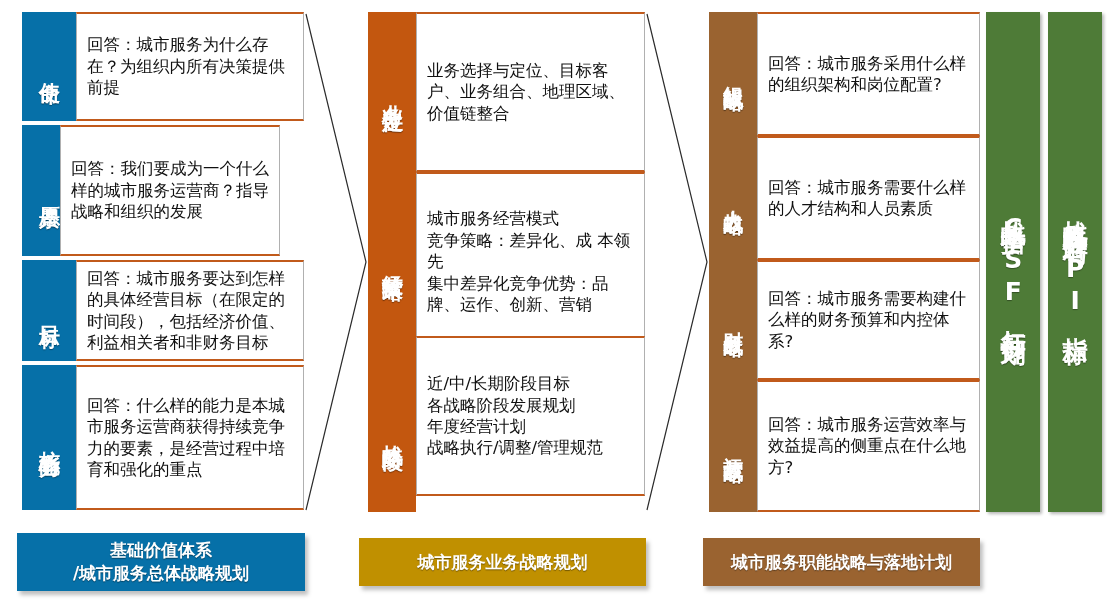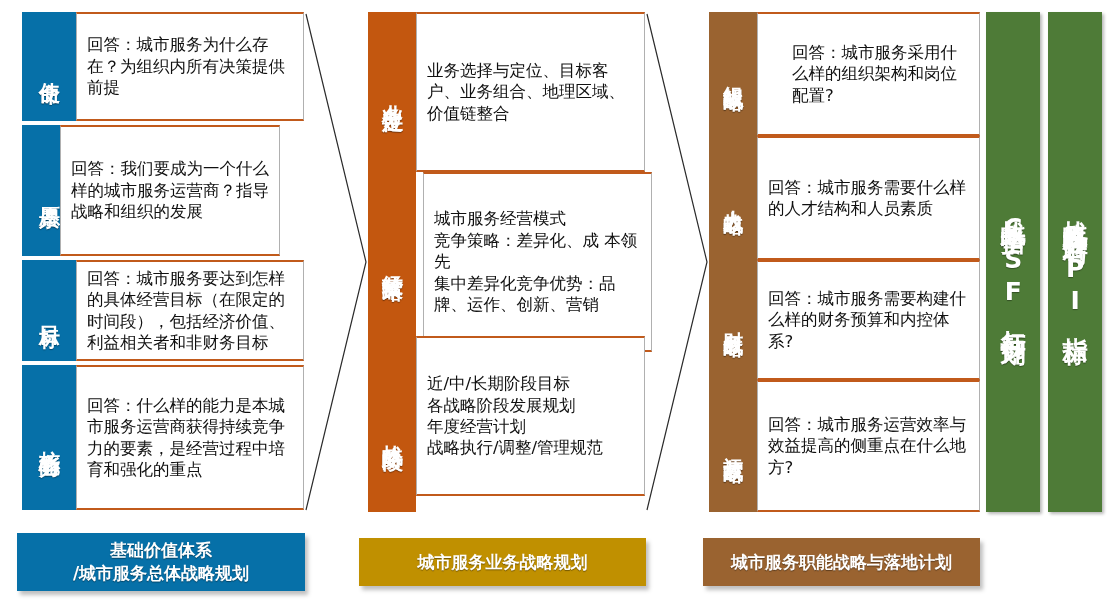--- a/index.html
+++ b/index.html
@@ -153,21 +153,21 @@
     <div class="spine" style="left:368px; top:172px; width:48px; height:180px; background:#C3570F;">
       <span class="spine-text" style="font-size:21px;">经营策略</span>
     </div>
     <div class="spine" style="left:368px; top:352px; width:48px; height:160px; background:#C3570F;">
       <span class="spine-text" style="font-size:21px;">战略阶段</span>
     </div>
 
     <div class="body-cell" style="left:416px; top:12px; width:229px; height:160px;">
       <span class="body-text">业务选择与定位、目标客户、业务组合、地理区域、价值链整合</span>
     </div>
-    <div class="body-cell" style="left:416px; top:172px; width:229px; height:180px;margin-left:7px;">
+    <div class="body-cell" style="left:416px; top:172px; width:229px; height:180px;">
       <span class="body-text">城市服务经营模式
 竞争策略：差异化、成 本领先
 集中差异化竞争优势：品牌、运作、创新、营销</span>
     </div>
     <div class="body-cell" style="left:416px; top:336px; width:229px; height:160px;">
       <span class="body-text">近/中/长期阶段目标
 各战略阶段发展规划
 年度经营计划
 战略执行/调整/管理规范</span>
     </div>
@@ -185,21 +185,21 @@
     <div class="spine" style="left:709px; top:136px; width:48px; height:124px; background:#9A6330;">
       <span class="spine-text" style="font-size:20px;">人力战略</span>
     </div>
     <div class="spine" style="left:709px; top:260px; width:48px; height:120px; background:#9A6330;">
       <span class="spine-text" style="font-size:20px;">财务战略</span>
     </div>
     <div class="spine" style="left:709px; top:380px; width:48px; height:132px; background:#9A6330;">
       <span class="spine-text" style="font-size:20px;">运营战略</span>
     </div>
 
-    <div class="body-cell" style="left:757px; top:12px; width:223px; height:124px;padding-left:24px;">
+    <div class="body-cell" style="left:757px; top:12px; width:223px; height:124px;">
       <span class="body-text">回答：城市服务采用什么样的组织架构和岗位配置?</span>
     </div>
     <div class="body-cell" style="left:757px; top:136px; width:223px; height:124px;">
       <span class="body-text">回答：城市服务需要什么样的人才结构和人员素质</span>
     </div>
     <div class="body-cell" style="left:757px; top:260px; width:223px; height:120px;">
       <span class="body-text">回答：城市服务需要构建什么样的财务预算和内控体系?</span>
     </div>
     <div class="body-cell" style="left:757px; top:380px; width:223px; height:132px;">
       <span class="body-text">回答：城市服务运营效率与效益提高的侧重点在什么地方?</span>

